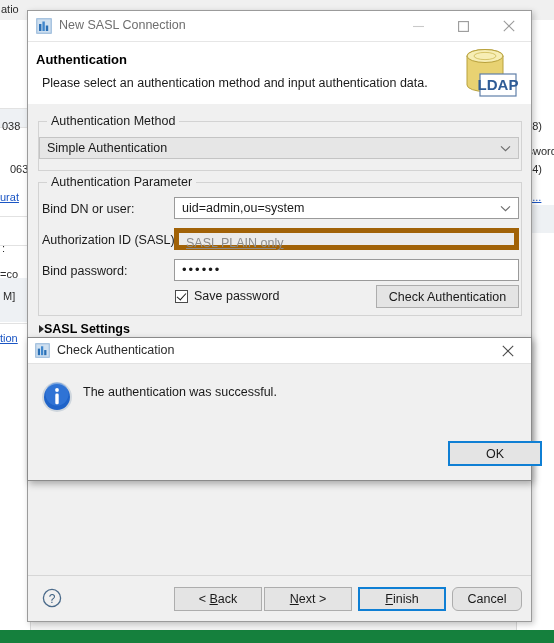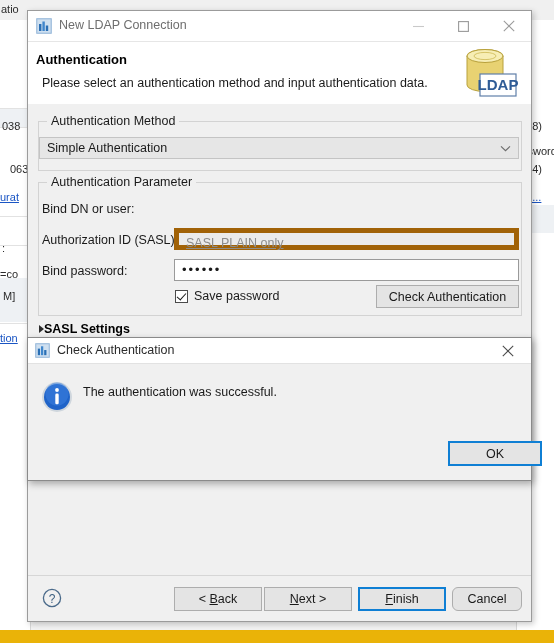--- a/index.html
+++ b/index.html
@@ -10,21 +10,21 @@
     overflow: hidden;
     background: #ffffff;
     font-family: "Liberation Sans", sans-serif;
     font-size: 12px;
     color: #1a1a1a;
   }
   #root {
     position: relative;
     width: 554px;
     height: 643px;
-    background: #eab308;
+    background: #15803d;
   }
 
   
   .bg-app {
     position: absolute;
     left: 0; top: 0;
     width: 554px; height: 630px;
     background: #f3f3f3;
     overflow: hidden;
   }
@@ -387,21 +387,21 @@
     <div class="wz-titlebar">
       <span class="wz-titleicon">
         <svg width="16" height="16" viewBox="0 0 16 16">
           <rect x="0" y="0" width="16" height="16" rx="1" fill="#a8c4e0"></rect>
           <rect x="1.5" y="1.5" width="13" height="13" fill="#cfe0f0"></rect>
           <rect x="3" y="6" width="2.4" height="7" fill="#2a6fb5"></rect>
           <rect x="6.4" y="3.5" width="2.4" height="9.5" fill="#3f86cc"></rect>
           <rect x="9.8" y="7.5" width="2.4" height="5.5" fill="#2a6fb5"></rect>
         </svg>
       </span>
-      <span class="wz-title">New LDAP Connection</span>
+      <span class="wz-title">New SASL Connection</span>
 
       <div class="wz-winbtns">
         <div class="wz-winbtn">
           <svg width="11" height="11" viewBox="0 0 11 11">
               <line x1="0" y1="5.5" x2="11" y2="5.5" stroke="#c9c9c9" stroke-width="1.1"></line>
             </svg>
         </div>
         <div class="wz-winbtn">
           <svg width="11" height="11" viewBox="0 0 11 11">
               <rect x="0.6" y="0.6" width="9.8" height="9.8" fill="none" stroke="#9a9a9a" stroke-width="1.1"></rect>
@@ -444,20 +444,28 @@
               <polyline points="1,1.4 5.5,5.6 10,1.4" fill="none" stroke="#6d6d6d" stroke-width="1.2"></polyline>
             </svg>
         </span>
       </div>
 
       <div class="grp" style="left:10px; top:78px; width:482px; height:132px;">
         <span class="grp-title">Authentication Parameter</span>
       </div>
 
       <span class="fieldlabel" style="left:14px; top:98px;">Bind DN or user:</span>
+      <div class="combo white" style="left:146px; top:93px; width:345px;">
+        <span>uid=admin,ou=system</span>
+        <span class="arrow">
+          <svg width="11" height="7" viewBox="0 0 11 7">
+              <polyline points="1,1.4 5.5,5.6 10,1.4" fill="none" stroke="#6d6d6d" stroke-width="1.2"></polyline>
+            </svg>
+        </span>
+      </div>
 
       <span class="fieldlabel" style="left:14px; top:129px;">Authorization ID (SASL):</span>
       <div class="txtfield disabled" style="left:146px; top:124px; width:345px;">
         <span>SASL PLAIN only</span>
       </div>
 
       <span class="fieldlabel" style="left:14px; top:160px;">Bind password:</span>
       <div class="txtfield" style="left:146px; top:155px; width:345px;">
         <span class="dots">••••••</span>
       </div>

